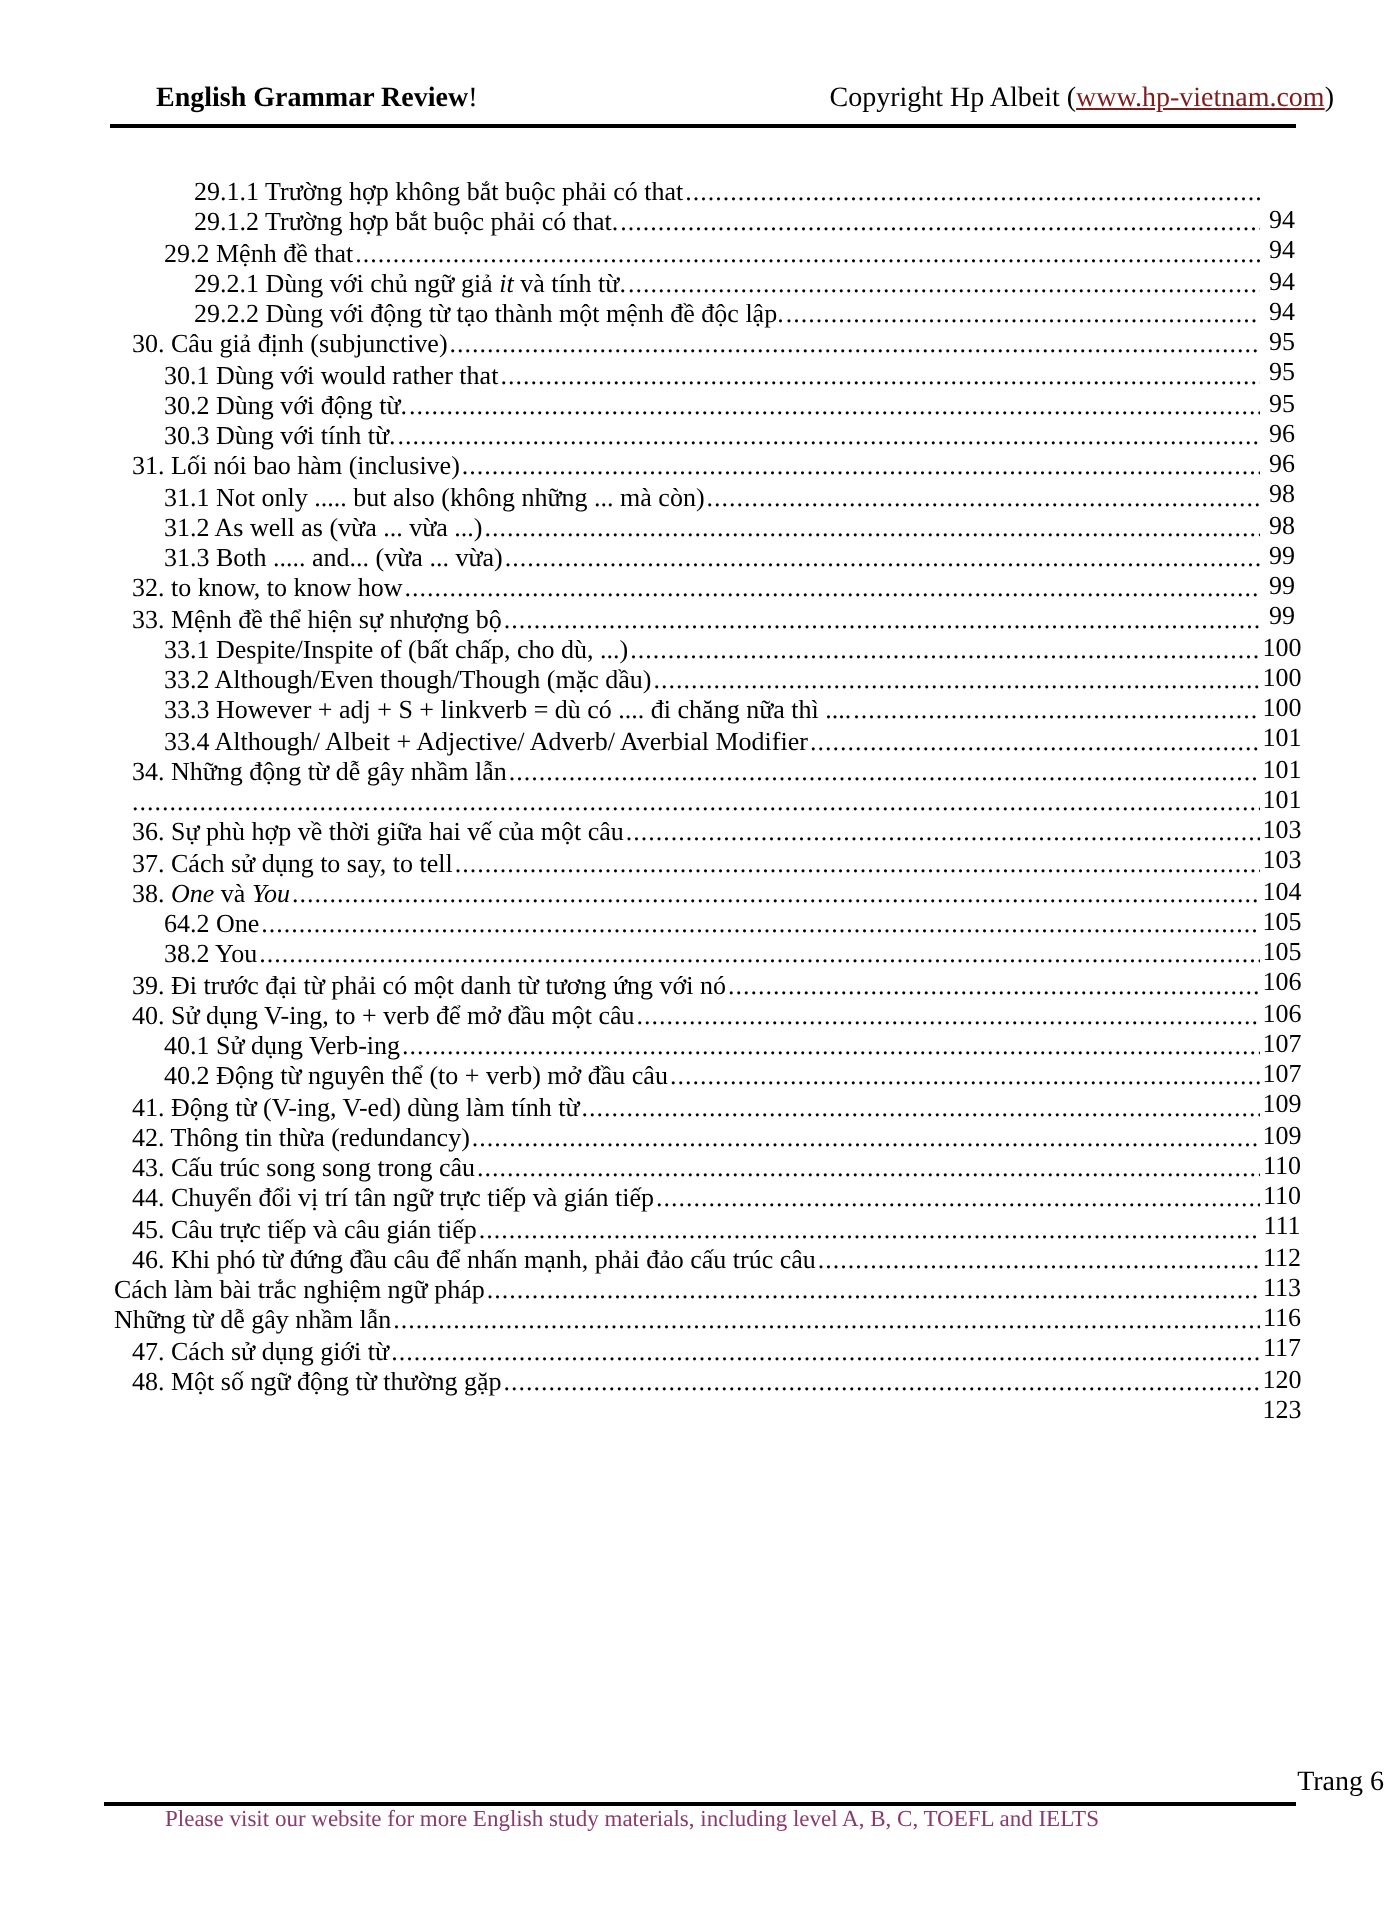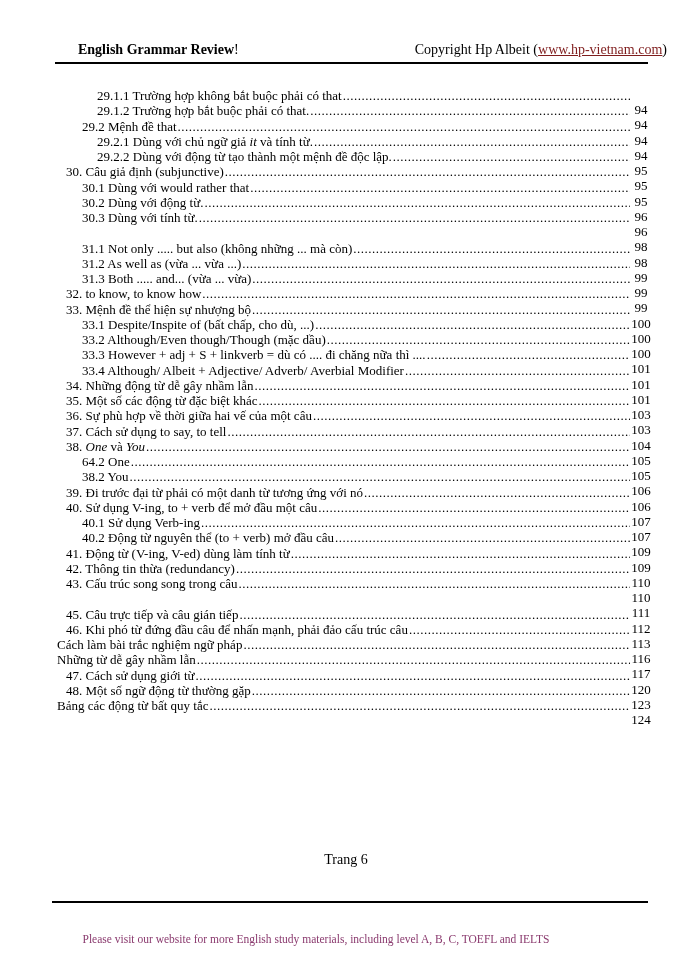--- a/index.html
+++ b/index.html
@@ -20,24 +20,24 @@
   .toc-row .label { flex: 0 0 auto; background: #fff; padding-right: 1px; }
   .toc-row .label i { }
   .toc-row .leader { flex: 1 1 auto; overflow: hidden; letter-spacing: 0.5px; color: #000; }
   .toc-row .leader::after { content: "........................................................................................................................................................................................................................................................"; }
   .toc-row .page { position: absolute; right: 47px; top: 0; text-align: center; width: 24px; margin-top: 14px; }
   .lvl0 .entry { left: 57px; text-align: center; }
   .lvl1 .entry { left: 66px; }
   .lvl2 .entry { left: 82px; }
   .lvl3 .entry { left: 97px; }
 
-  .footer-page { position: absolute; left: 0; width: 692px; top: 852px; text-align: center; font-size: 14px; }
+  .footer-page { position: absolute; left: 0; width: 692px; top: 884px; text-align: right; font-size: 14px; }
   .footer-rule { position: absolute; left: 52px; top: 901px; width: 596px; height: 2px; background: #000; }
   .footer-note { position: absolute; left: 0; width: 632px; top: 904px; text-align: center;
-                 font-size: 11.5px; color: #8a3a6e; margin-top: 29px; }
+                 font-size: 11.5px; color: #8a3a6e; }
 </style>
 </head>
 <body>
 
 <div class="header">
   <div class="header-left"><span>English Grammar Review</span><span class="bang">!</span></div>
   <div class="header-right"><span>Copyright Hp Albeit (</span><a>www.hp-vietnam.com</a><span>)</span></div>
 </div>
 <div class="header-rule"></div>
 
@@ -99,20 +99,24 @@
       <span class="page">96</span>
     </div>
     <div class="toc-row lvl2">
       <div class="entry">
         <span class="label">30.3 Dùng với tính từ.</span>
         <span class="leader"></span>
       </div>
       <span class="page">96</span>
     </div>
     <div class="toc-row lvl1">
+      <div class="entry">
+        <span class="label">31. Lối nói bao hàm (inclusive)</span>
+        <span class="leader"></span>
+      </div>
       <span class="page">98</span>
     </div>
     <div class="toc-row lvl2">
       <div class="entry">
         <span class="label">31.1 Not only ..... but also (không những ... mà còn) </span>
         <span class="leader"></span>
       </div>
       <span class="page">98</span>
     </div>
     <div class="toc-row lvl2">
@@ -173,21 +177,20 @@
     </div>
     <div class="toc-row lvl1">
       <div class="entry">
         <span class="label">34. Những động từ dễ gây nhầm lẫn</span>
         <span class="leader"></span>
       </div>
       <span class="page">101</span>
     </div>
     <div class="toc-row lvl1">
       <div class="entry">
-        <span class="label">35. Một số các động từ đặc biệt khác </span>
         <span class="leader"></span>
       </div>
       <span class="page">103</span>
     </div>
     <div class="toc-row lvl1">
       <div class="entry">
         <span class="label">36. Sự phù hợp về thời giữa hai vế của một câu </span>
         <span class="leader"></span>
       </div>
       <span class="page">103</span>
@@ -263,20 +266,24 @@
       <span class="page">110</span>
     </div>
     <div class="toc-row lvl1">
       <div class="entry">
         <span class="label">43. Cấu trúc song song trong câu </span>
         <span class="leader"></span>
       </div>
       <span class="page">110</span>
     </div>
     <div class="toc-row lvl1">
+      <div class="entry">
+        <span class="label">44. Chuyển đổi vị trí tân ngữ trực tiếp và gián tiếp</span>
+        <span class="leader"></span>
+      </div>
       <span class="page">111</span>
     </div>
     <div class="toc-row lvl1">
       <div class="entry">
         <span class="label">45. Câu trực tiếp và câu gián tiếp </span>
         <span class="leader"></span>
       </div>
       <span class="page">112</span>
     </div>
     <div class="toc-row lvl1">
@@ -306,25 +313,18 @@
         <span class="leader"></span>
       </div>
       <span class="page">120</span>
     </div>
     <div class="toc-row lvl1">
       <div class="entry">
         <span class="label">48. Một số ngữ động từ thường gặp </span>
         <span class="leader"></span>
       </div>
       <span class="page">123</span>
-    </div>
-    <div class="toc-row lvl0">
-      <div class="entry">
-        <span class="label">Bảng các động từ bất quy tắc</span>
-        <span class="leader"></span>
-      </div>
-      <span class="page">124</span>
     </div>
   </div>
 
 <div class="footer-page">Trang 6</div>
 <div class="footer-rule"></div>
 <div class="footer-note">Please visit our website for more English study materials, including level A, B, C, TOEFL and IELTS</div>
 
 </body></html>

